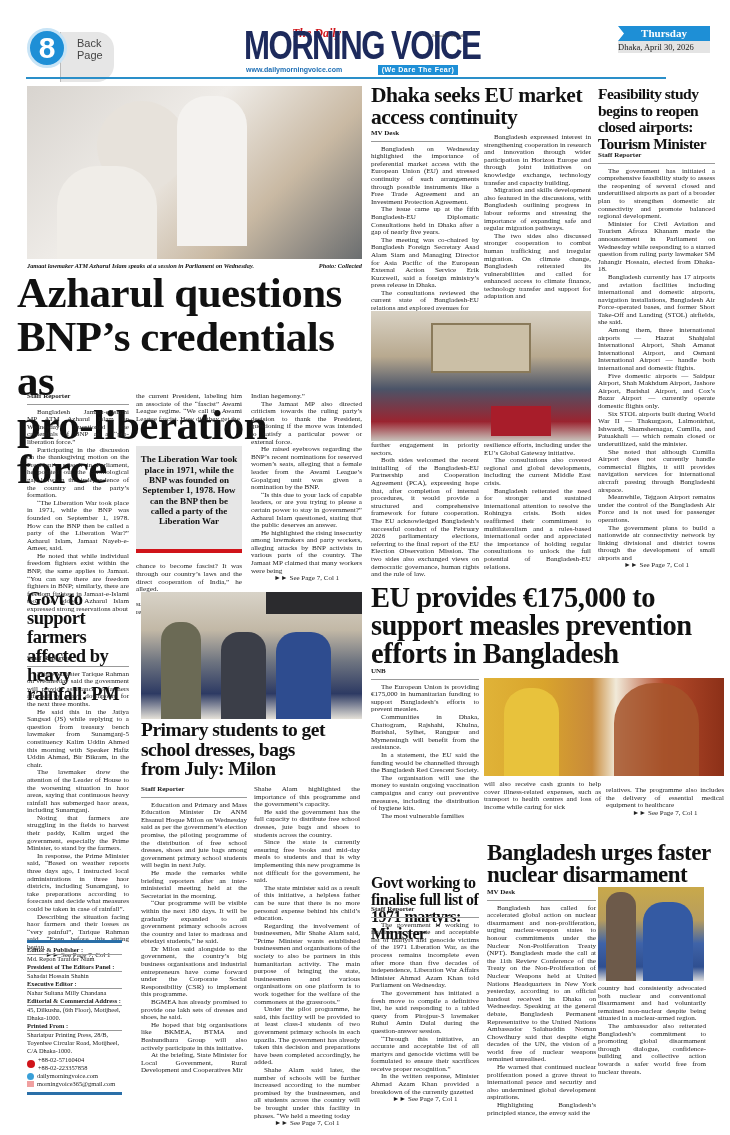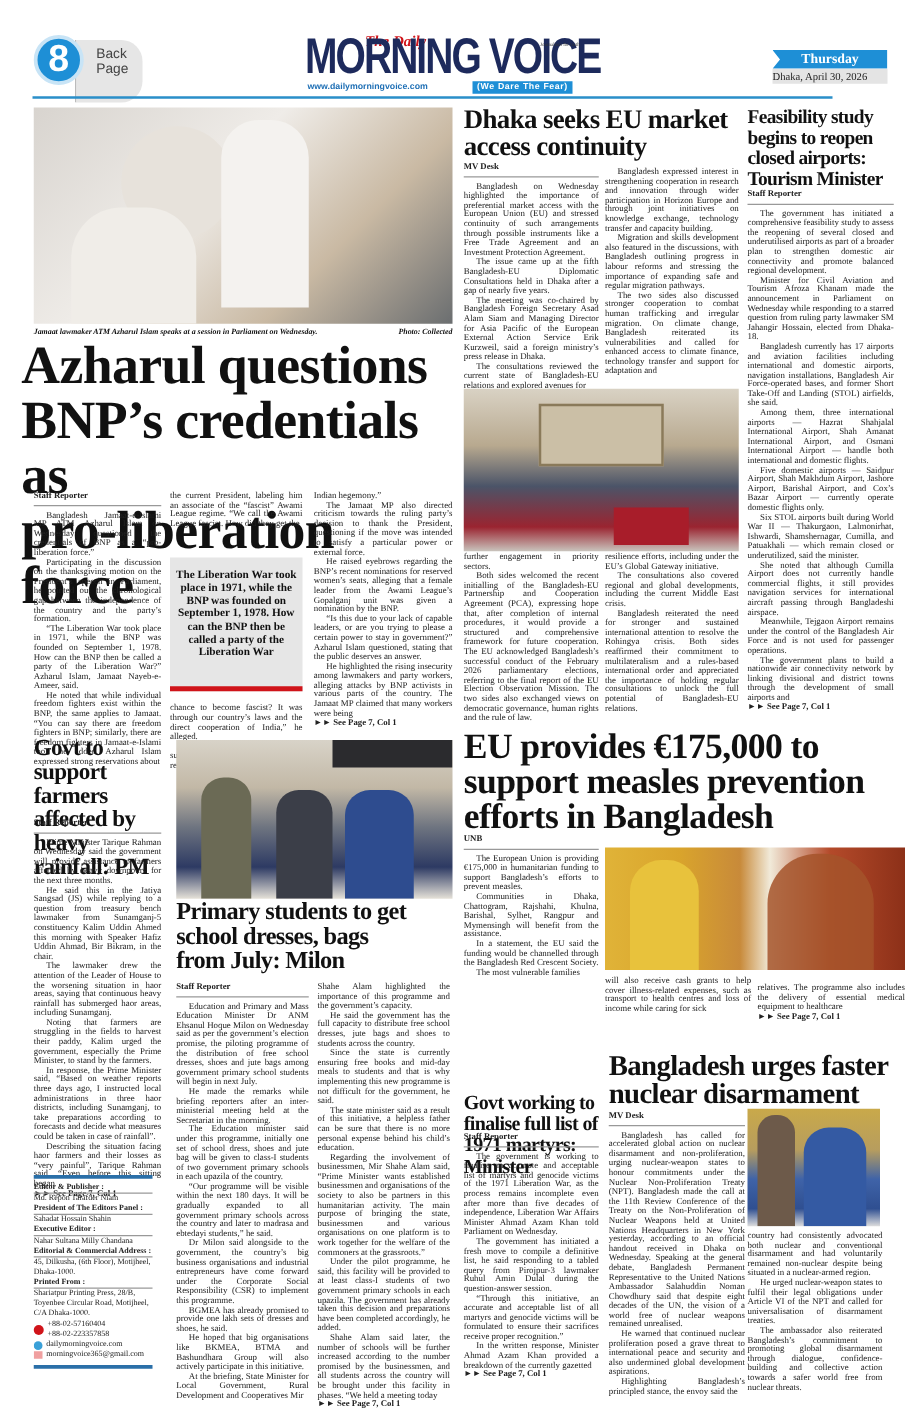--- a/index.html
+++ b/index.html
@@ -1,29 +1,29 @@
 <!DOCTYPE html>
 <html><head>
 <meta charset="utf-8">
 <style>
 *{box-sizing:border-box;margin:0;padding:0}
 body{width:730px;height:1135px;background:#fff;font-family:"Liberation Serif",serif;color:#111;position:relative;overflow:hidden}
 .abs{position:absolute}
 .txt{font-size:7.1px;line-height:7.6px;text-align:justify;color:#222}
 .txt p{text-indent:10px}
 .byline{font-weight:bold;font-size:7px;border-bottom:1px solid #999;padding-bottom:3px;margin-bottom:4px}
-.see{font-weight:bold;font-size:7px;text-align:left}
+.see{font-weight:normal;font-size:7px;text-align:center}
 .hl{font-family:"Liberation Serif",serif;font-weight:bold;color:#111;letter-spacing:-0.5px}
 .photo{background:#8a8f99;overflow:hidden}
 
 .hdr-line{position:absolute;left:26px;top:77px;width:640px;height:2px;background:#2a8fc9}
 .pg-badge{position:absolute;left:27px;top:28px;width:40px;height:40px;border-radius:50%;background:#1e8fd6;border:3px solid #c8e4f6;color:#fff;font-family:"Liberation Sans",sans-serif;font-weight:bold;font-size:30px;line-height:34px;text-align:center}
 .pg-tab{position:absolute;left:60px;top:32px;width:54px;height:50px;background:#e6e6e6;border-radius:0 17px 17px 0;border-left:1px solid #bbb}
 .pg-tab span{display:block;position:absolute;left:16px;font-family:"Liberation Sans",sans-serif;font-size:11px;color:#444;line-height:11px}
-.date-box{position:absolute;left:618px;top:40px;width:92px}
+.date-box{position:absolute;left:618px;top:26px;width:92px}
 </style>
 </head>
 <body>
 
 <div>
   <div class="pg-tab">
     <span style="top:6px">Back</span>
     <span style="top:18px">Page</span>
   </div>
   <div class="pg-badge">8</div>
@@ -168,21 +168,20 @@
   <div class="abs" style="left:20px;top:30px;width:40px;height:97px;background:#6b6a55;border-radius:18px 18px 0 0"></div>
   <div class="abs" style="left:80px;top:40px;width:45px;height:87px;background:#3b3e48;border-radius:18px 18px 0 0"></div>
   <div class="abs" style="left:135px;top:40px;width:55px;height:87px;background:#2e4c8f;border-radius:20px 20px 0 0"></div>
 </div>
 
 <div class="abs hl" style="left:141px;top:720px;width:190px;font-size:19.5px;line-height:19.5px">Primary students to get school dresses, bags from July: Milon</div>
 <div class="abs txt" style="left:141px;top:786px;width:106px">
   <div class="byline">Staff Reporter</div>
   <p>Education and Primary and Mass Education Minister Dr ANM Ehsanul Hoque Milon on Wednesday said as per the government’s election promise, the piloting programme of the distribution of free school dresses, shoes and jute bags among government primary school students will begin in next July.</p>
   <p>He made the remarks while briefing reporters after an inter-ministerial meeting held at the Secretariat in the morning.</p>
-  <p>The Education minister said under this programme, initially one set of school dress, shoes and jute bag will be given to class-I students of two government primary schools in each upazila of the country.</p>
   <p>“Our programme will be visible within the next 180 days. It will be gradually expanded to all government primary schools across the country and later to madrasa and ebtedayi students,” he said.</p>
   <p>Dr Milon said alongside to the government, the country’s big business organisations and industrial entrepreneurs have come forward under the Corporate Social Responsibility (CSR) to implement this programme.</p>
   <p>BGMEA has already promised to provide one lakh sets of dresses and shoes, he said.</p>
   <p>He hoped that big organisations like BKMEA, BTMA and Bashundhara Group will also actively participate in this initiative.</p>
   <p>At the briefing, State Minister for Local Government, Rural Development and Cooperatives Mir</p>
 </div>
 <div class="abs txt" style="left:254px;top:786px;width:106px">
   <p style="text-indent:0">Shahe Alam highlighted the importance of this programme and the government’s capacity.</p>
   <p>He said the government has the full capacity to distribute free school dresses, jute bags and shoes to students across the country.</p>
   <p>Since the state is currently ensuring free books and mid-day meals to students and that is why implementing this new programme is not difficult for the government, he said.</p>
@@ -192,20 +191,21 @@
   <p>Shahe Alam said later, the number of schools will be further increased according to the number promised by the businessmen, and all students across the country will be brought under this facility in phases. “We held a meeting today</p>
   <div class="see">►► See Page 7, Col 1</div>
 </div>
 
 <div class="abs hl" style="left:371px;top:584px;width:355px;font-size:28.5px;line-height:28px">EU provides €175,000 to support measles prevention efforts in Bangladesh</div>
 <div class="abs txt" style="left:371px;top:668px;width:108px">
   <div class="byline">UNB</div>
   <p>The European Union is providing €175,000 in humanitarian funding to support Bangladesh’s efforts to prevent measles.</p>
   <p>Communities in Dhaka, Chattogram, Rajshahi, Khulna, Barishal, Sylhet, Rangpur and Mymensingh will benefit from the assistance.</p>
   <p>In a statement, the EU said the funding would be channelled through the Bangladesh Red Crescent Society.</p>
+  <p>The organisation will use the money to sustain ongoing vaccination campaigns and carry out preventive measures, including the distribution of hygiene kits.</p>
   <p>The most vulnerable families</p>
 </div>
 <div class="abs photo" style="left:484px;top:678px;width:240px;height:98px;background:linear-gradient(90deg,#e0b338 0%,#d9a42c 25%,#c88a3a 45%,#f1ead9 55%,#b44a2a 75%,#8c3018 100%)">
   <div class="abs" style="left:130px;top:5px;width:85px;height:93px;background:#a5532a;border-radius:40px 40px 0 0;opacity:0.85"></div>
   <div class="abs" style="left:20px;top:10px;width:55px;height:88px;background:#e8c23c;border-radius:25px 25px 0 0"></div>
 </div>
 <div class="abs txt" style="left:484px;top:781px;width:117px">
   <p style="text-indent:0">will also receive cash grants to help cover illness-related expenses, such as transport to health centres and loss of income while caring for sick</p>
 </div>
 <div class="abs txt" style="left:606px;top:787px;width:118px">
@@ -229,15 +229,14 @@
   <p>Bangladesh has called for accelerated global action on nuclear disarmament and non-proliferation, urging nuclear-weapon states to honour commitments under the Nuclear Non-Proliferation Treaty (NPT). Bangladesh made the call at the 11th Review Conference of the Treaty on the Non-Proliferation of Nuclear Weapons held at United Nations Headquarters in New York yesterday, according to an official handout received in Dhaka on Wednesday. Speaking at the general debate, Bangladesh Permanent Representative to the United Nations Ambassador Salahuddin Noman Chowdhury said that despite eight decades of the UN, the vision of a world free of nuclear weapons remained unrealised.</p>
   <p>He warned that continued nuclear proliferation posed a grave threat to international peace and security and also undermined global development aspirations.</p>
   <p>Highlighting Bangladesh’s principled stance, the envoy said the</p>
 </div>
 <div class="abs photo" style="left:598px;top:887px;width:106px;height:94px;background:linear-gradient(180deg,#c9a94a 0%,#b79d5e 35%,#3f63a8 60%,#2f4f91 85%,#ddd 100%)">
   <div class="abs" style="left:8px;top:5px;width:30px;height:89px;background:#6d5a4a;border-radius:14px 14px 0 0"></div>
   <div class="abs" style="left:45px;top:15px;width:50px;height:79px;background:#345aa3;border-radius:20px 20px 0 0"></div>
 </div>
 <div class="abs txt" style="left:598px;top:985px;width:108px">
   <p style="text-indent:0">country had consistently advocated both nuclear and conventional disarmament and had voluntarily remained non-nuclear despite being situated in a nuclear-armed region.</p>
-  <p>He urged nuclear-weapon states to fulfil their legal obligations under Article VI of the NPT and called for universalisation of disarmament treaties.</p>
   <p>The ambassador also reiterated Bangladesh’s commitment to promoting global disarmament through dialogue, confidence-building and collective action towards a safer world free from nuclear threats.</p>
 </div>
 
 </body></html>

